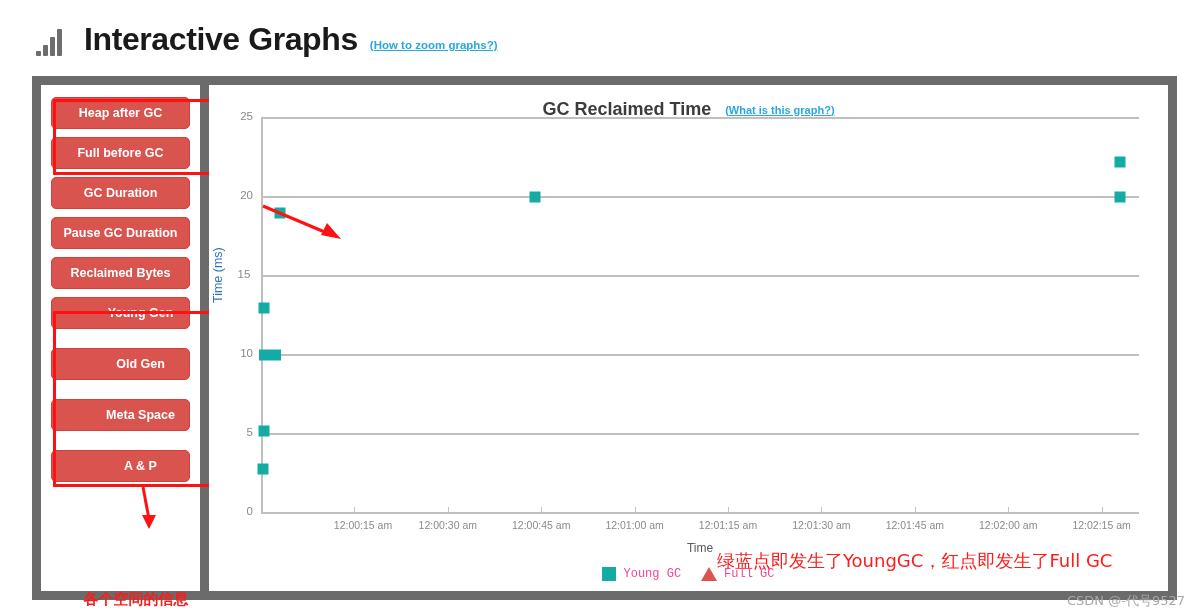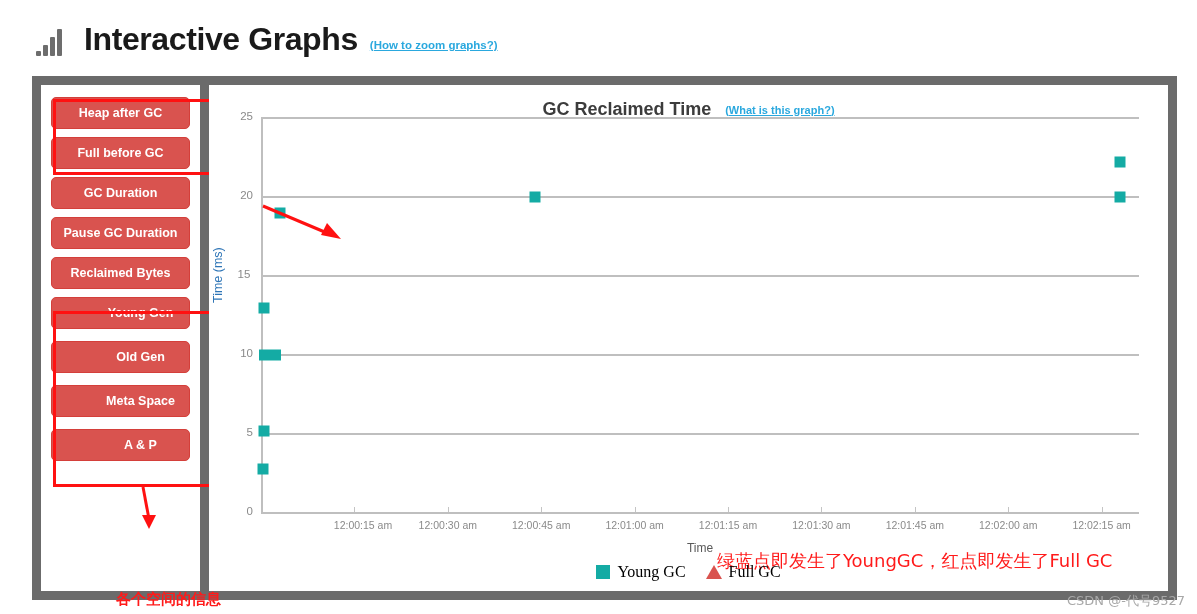--- a/index.html
+++ b/index.html
@@ -49,24 +49,24 @@
     flex: none;
   }
   .btn {
     display: block; width: 100%; height: 32px;
     background: #d9534f; border: 1px solid #d43f3a; border-radius: 5px;
     color: #fff; font-size: 12.5px; font-weight: bold;
     text-align: center; line-height: 30px;
     margin-bottom: 8px; cursor: pointer;
     font-family: "Liberation Sans", sans-serif;
   }
-  .btn.tight { margin-bottom: 12px; padding-left: 40px; }
+  .btn.tight { margin-bottom: 19px; padding-left: 40px; }
   .sidebar-caption {
     position: absolute; left: 10px; top: 505px;
-    width: 170px; text-align: right;
+    width: 170px; text-align: center;
     color: #ff1a1a; font-size: 15px; font-weight: bold;
     font-family: "DejaVu Sans", sans-serif;
     white-space: nowrap;
   }
 
   
   .anno-box { position: absolute; border: 3px solid #ff1111; pointer-events: none; }
   #anno-heap    { left: 12px;  top: 14px;  width: 182px; height: 76px; }
   #anno-spaces  { left: 12px;  top: 226px; width: 175px; height: 176px; }
 
@@ -106,21 +106,21 @@
   .axis-y { position: absolute; width: 2px; background: #bfbfbf; }
   .axis-x { position: absolute; height: 2px; background: #bfbfbf; }
   .tickmark { position: absolute; width: 1px; height: 5px; background: #c4c4c4; }
   .pt {
     position: absolute; background: #14aba4;
     transform: translate(-50%, -50%);
   }
   .legend {
     position: absolute; left: 0; right: 0; bottom: 10px;
     display: flex; justify-content: center; align-items: center; gap: 20px;
-    font-family: Liberation Serif, serif; font-size: 16px; color: #000000;
+    font-family: Liberation Mono, monospace; font-size: 12px; color: #ec4899;
   }
   .legend-item { display: flex; align-items: center; gap: 7px; }
   .swatch { width: 14px; height: 14px; background: #14aba4; display: block; }
   .tri {
     width: 0; height: 0; display: block;
     border-left: 8px solid transparent; border-right: 8px solid transparent;
     border-bottom: 14px solid #d9534f;
   }
 
   

